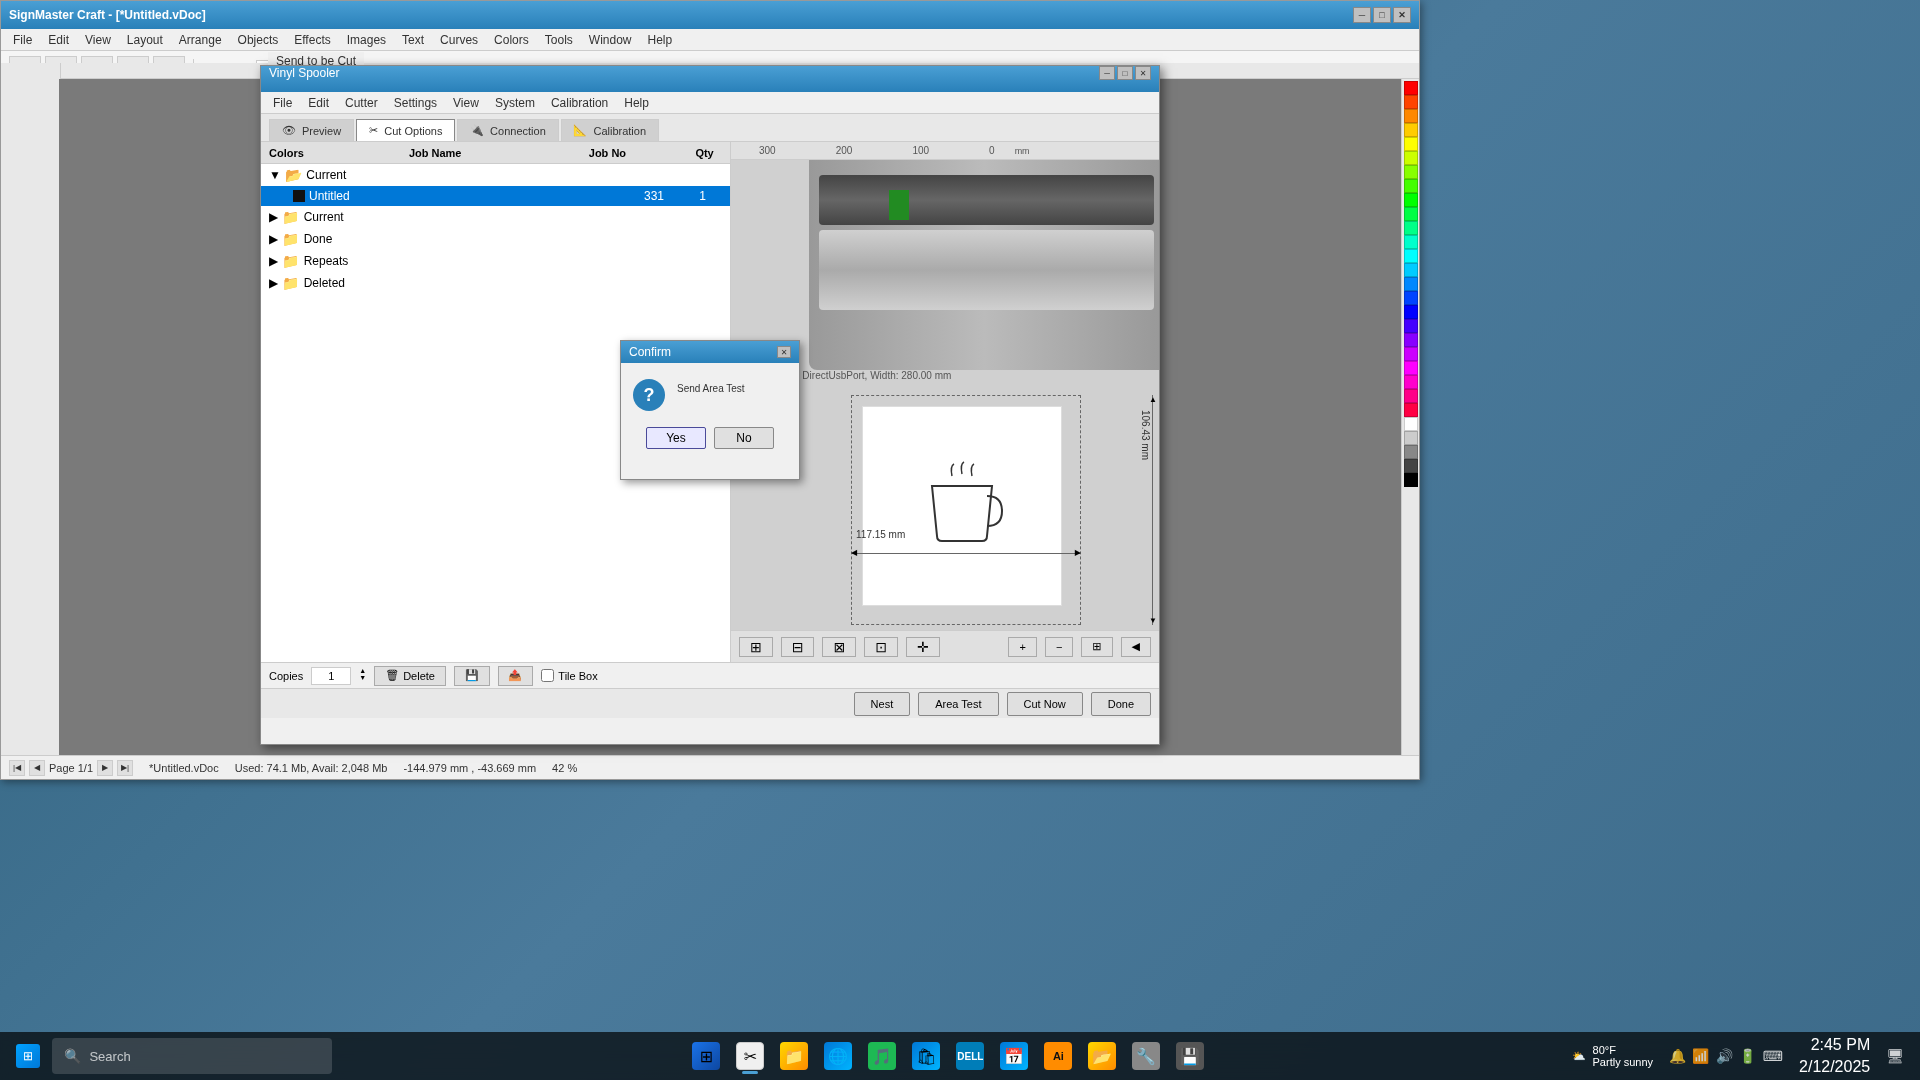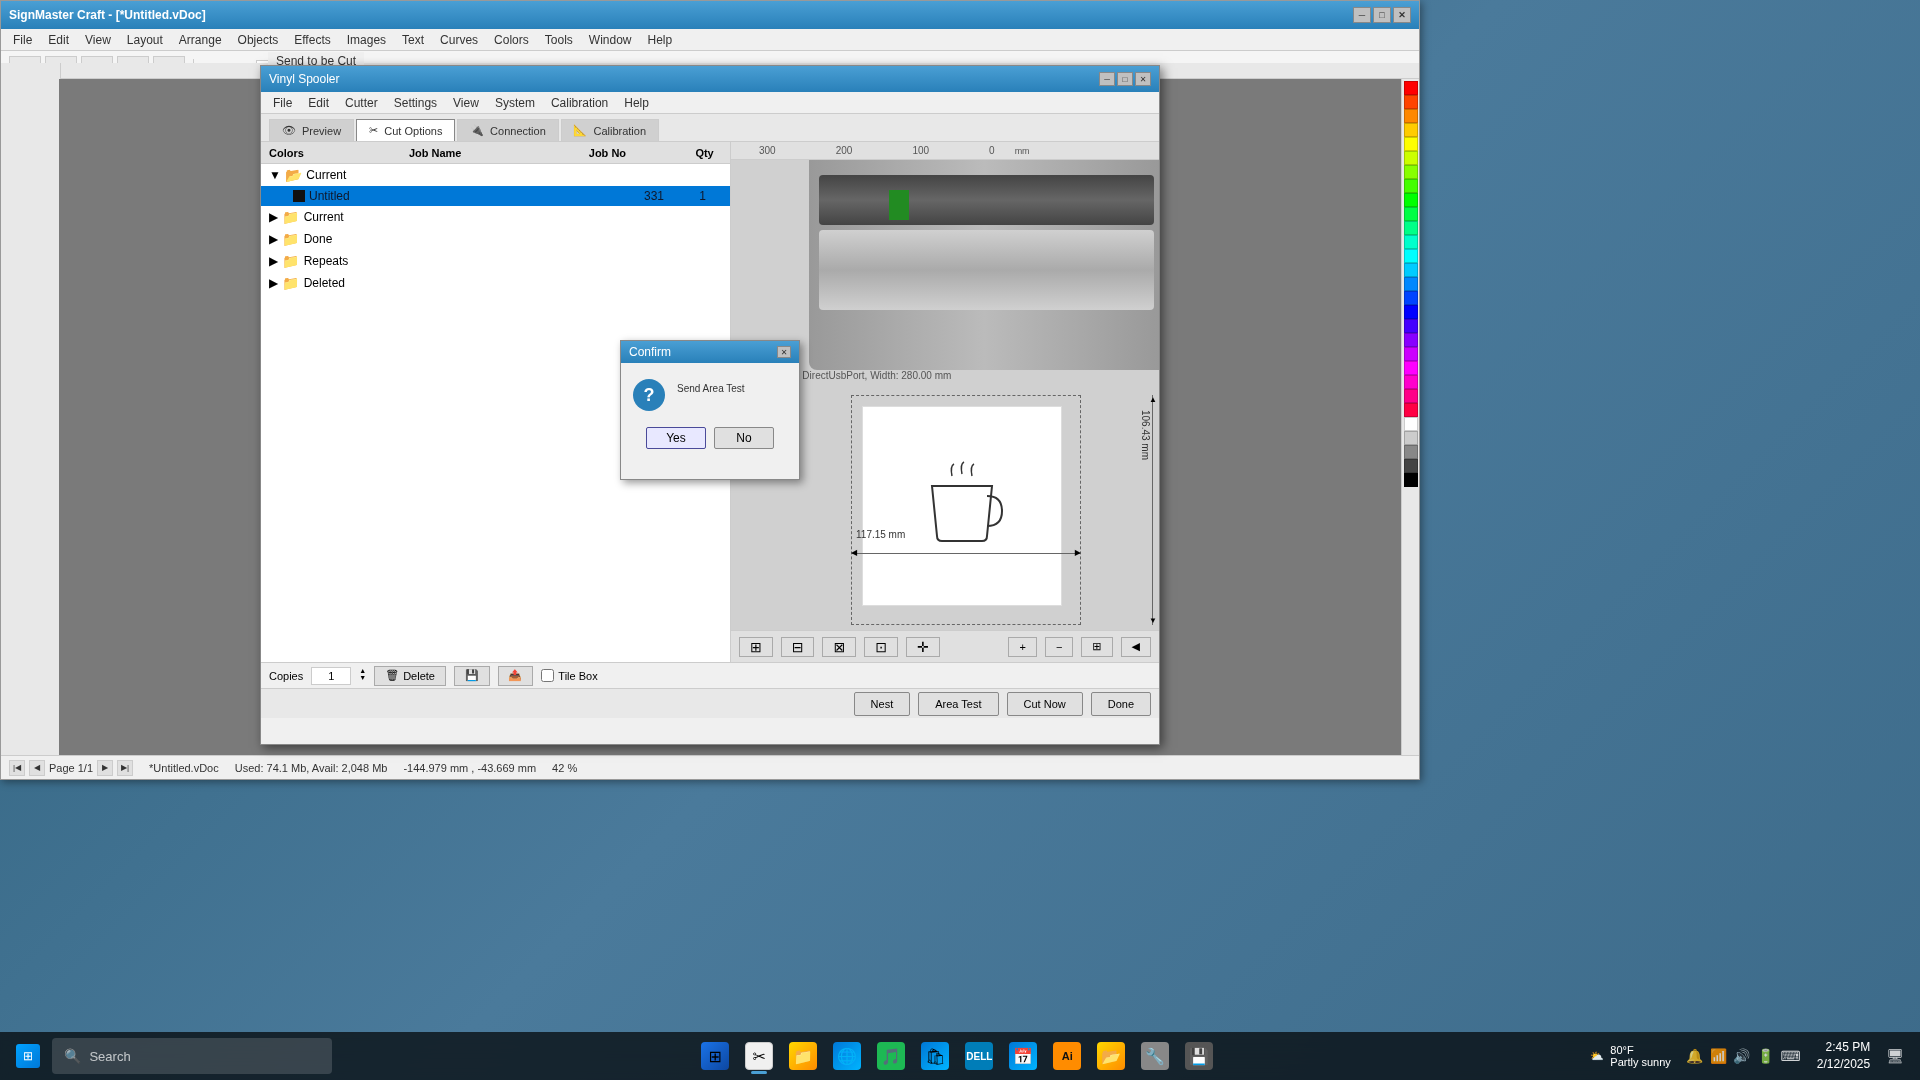--- a/index.html
+++ b/index.html
@@ -249,21 +249,20 @@
       background: #f0f0f0;
       border: 1px solid #888;
       box-shadow: 3px 3px 10px rgba(0,0,0,0.5);
       z-index: 10;
     }
 
     .vs-titlebar {
       height: 26px;
       background: linear-gradient(to bottom, #4a9fd4, #2980b9);
       display: flex;
-      align-items: center;
       padding: 0 8px;
       color: white;
       font-size: 12px;
     }
 
     .vs-title-text { flex: 1; }
 
     .vs-title-buttons {
       display: flex;
       gap: 2px;
@@ -395,21 +394,21 @@
       display: flex;
       align-items: center;
       padding: 3px 24px;
       cursor: pointer;
       font-size: 12px;
       gap: 4px;
     }
 
     .tree-item.selected {
       background: #0078d7;
-      color: #0f172a;
+      color: #ffffff;
     }
 
     .folder-icon { color: #ffd700; font-size: 14px; }
 
     .tree-item-black-sq {
       width: 12px;
       height: 12px;
       background: #111;
     }
 
@@ -719,21 +718,21 @@
     }
 
     .sys-icon {
       color: rgba(255,255,255,0.8);
       font-size: 14px;
     }
 
     .clock {
       text-align: right;
       color: white;
-      font-size: 12px;
+      font-size: 16px;
       line-height: 1.4;
       padding: 0 8px;
     }
 
     .weather-widget {
       display: flex;
       align-items: center;
       gap: 6px;
       color: white;
       font-size: 11px;

